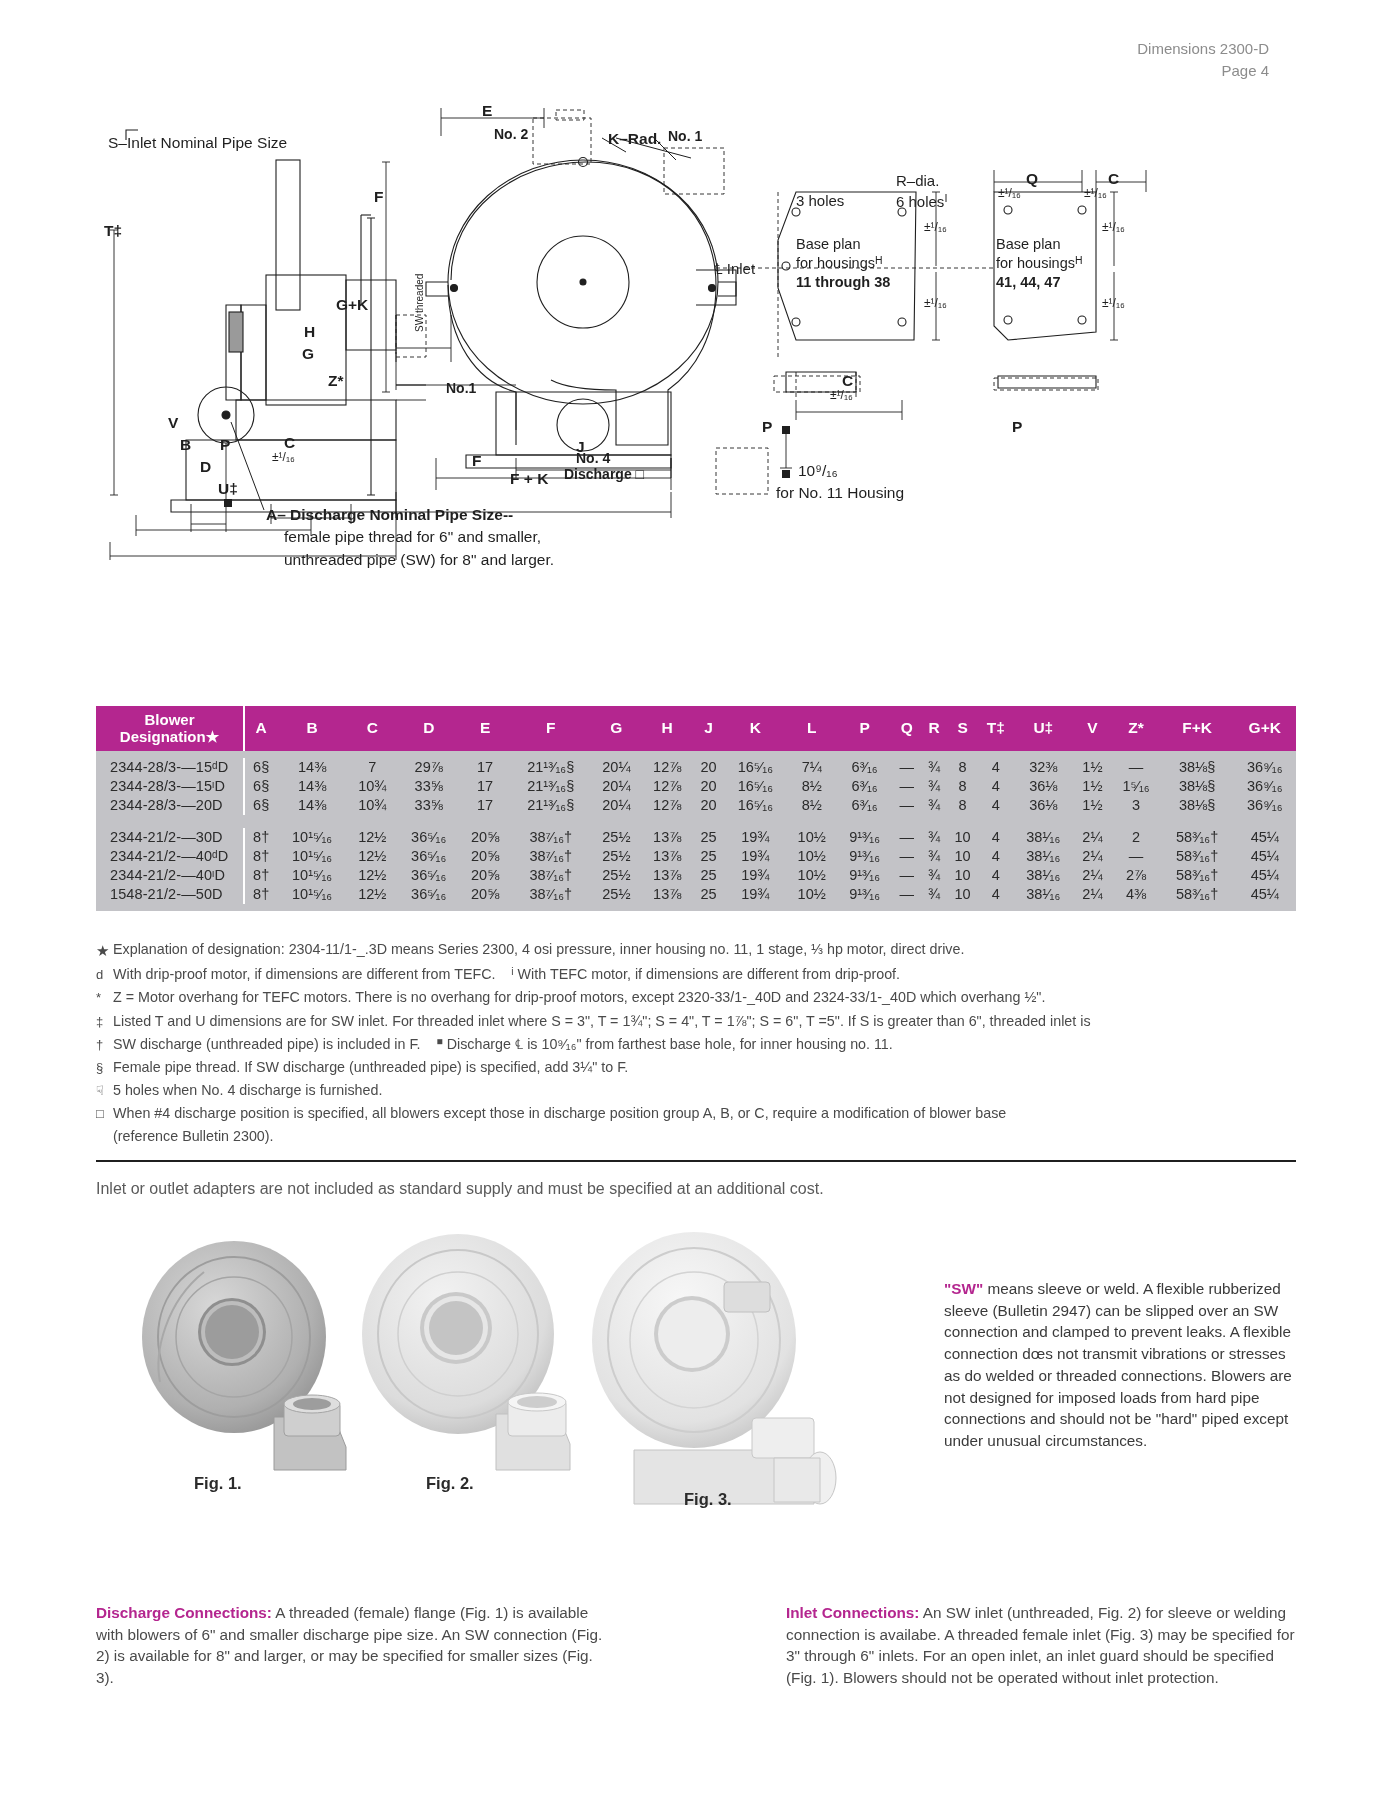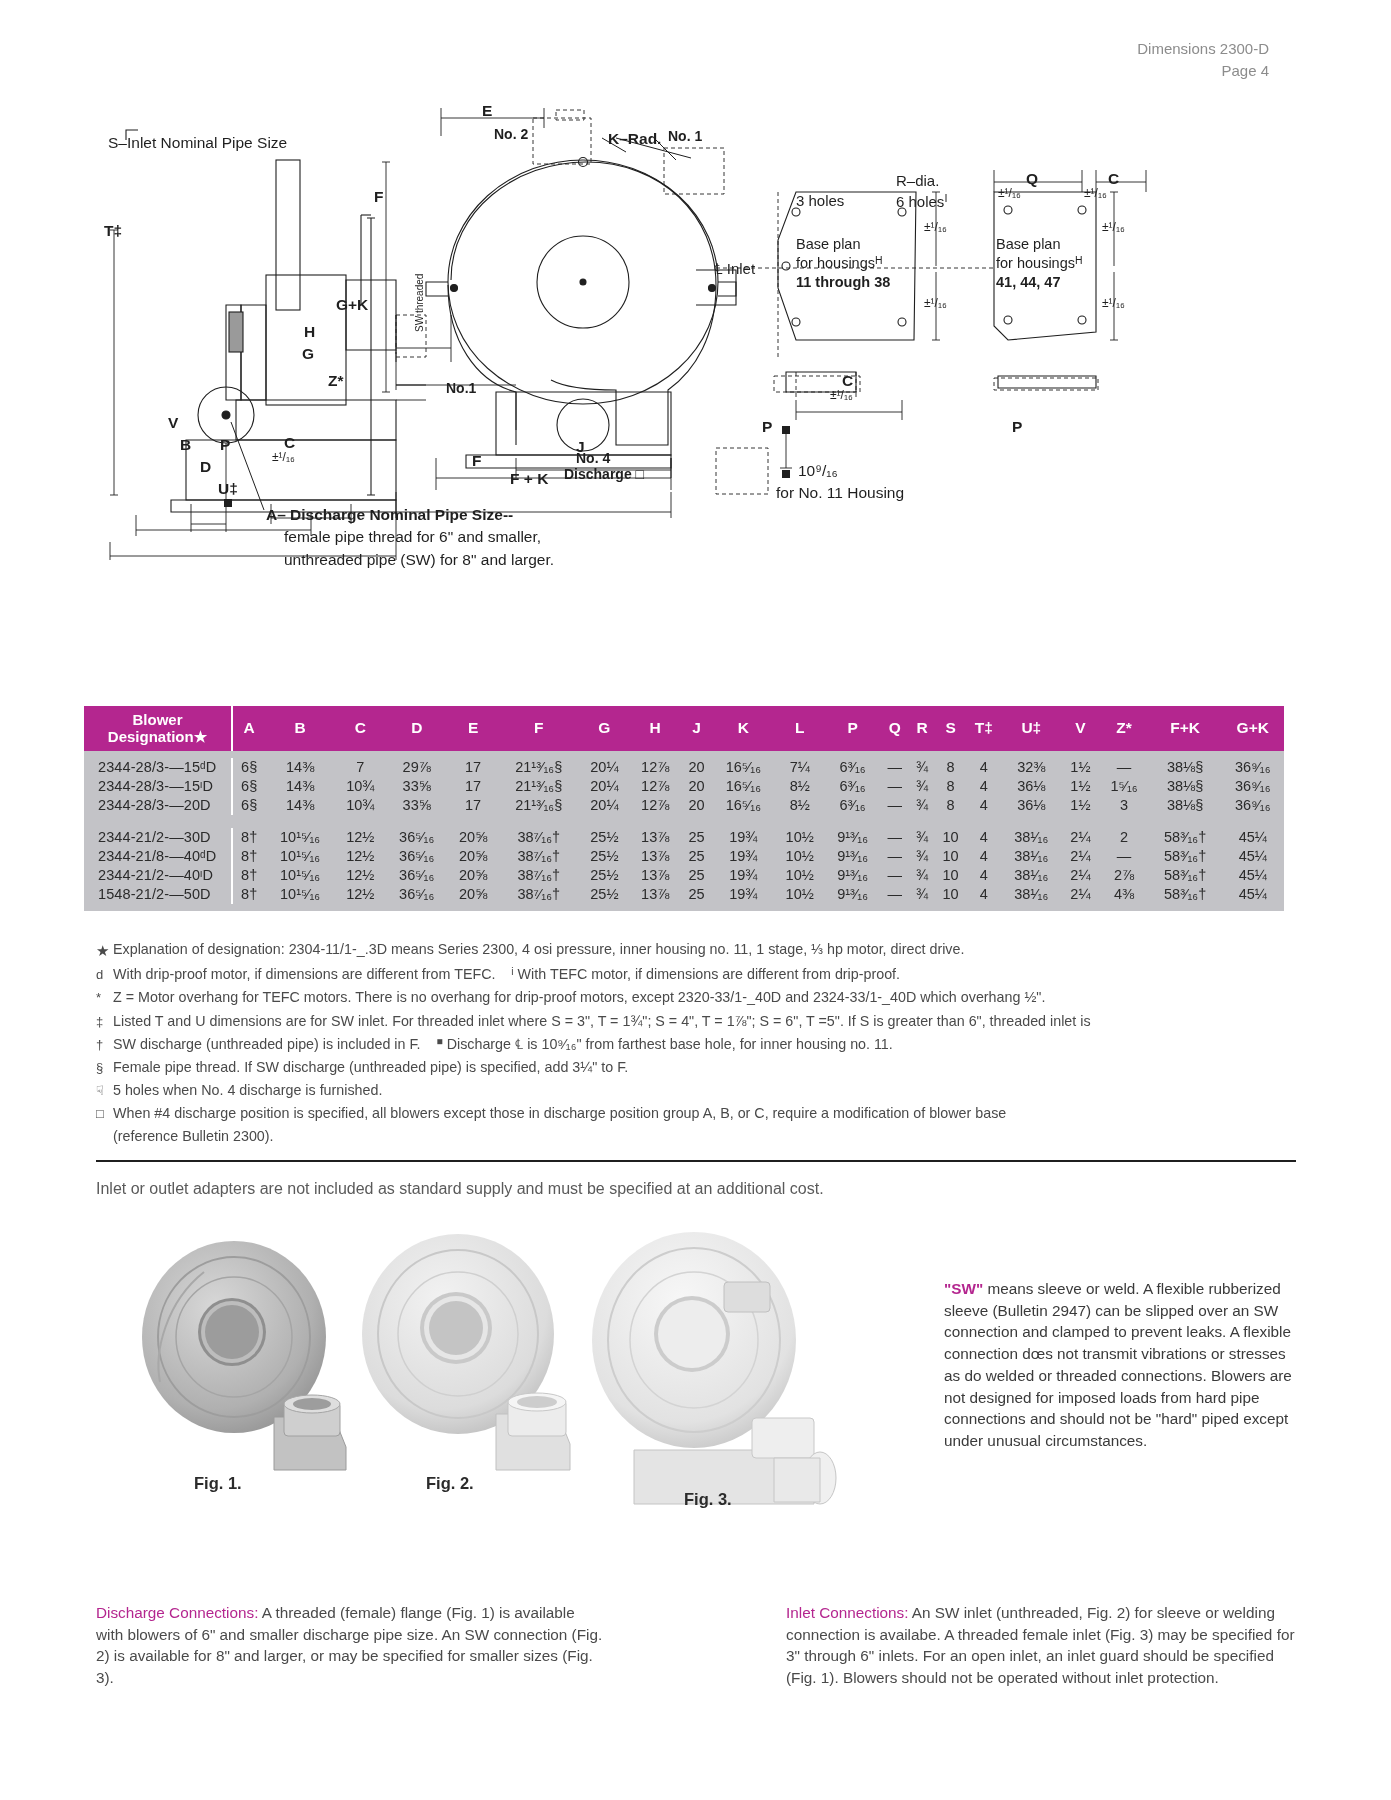--- a/index.html
+++ b/index.html
@@ -26,21 +26,21 @@
   }
   .drawing svg { display: block; }
 
   
   .dims-note {
     position: absolute; top: 572px; left: 0; width: 1391px;
     text-align: center; font-size: 16.5px; color: #3a3a3a; line-height: 1.5;
   }
 
   
-  .table-wrap { position: absolute; top: 706px; left: 84px; width: 1220px; }
+  .table-wrap { position: absolute; top: 706px; left: 96px; width: 1220px; }
   table.dims { border-collapse: collapse; width: 1200px; font-size: 14.5px; }
   table.dims thead th {
     background: #b4268f; color: #ffffff; font-weight: bold;
     padding: 6px 2px; text-align: center; font-size: 15.5px; line-height: 1.15;
   }
   table.dims thead th.desig {
     width: 148px; border-right: 2px solid #ffffff; font-size: 15px; padding: 5px 4px;
   }
   table.dims tbody td {
     background: #c3c3c7; color: #2b2b2b; padding: 1.5px 2px;
@@ -91,21 +91,21 @@
     position: absolute; top: 1278px; left: 944px; width: 352px;
     font-size: 15.3px; color: #3a3a3a; line-height: 1.42;
   }
   .sw-para b { color: #b4268f; }
 
   
   .bottom-cols { position: absolute; top: 1602px; left: 96px; width: 1200px; }
   .bcol { position: absolute; width: 510px; font-size: 15.3px; line-height: 1.42; color: #4a4a4a; }
   .bcol.left { left: 0; }
   .bcol.right { left: 690px; }
-  .bcol .lead { color: #b4268f; font-weight: normal; margin-top: 28px; }
+  .bcol .lead { color: #b4268f; font-weight: bold; margin-top: 28px; }
 </style>
 </head>
 <body>
 
 <div class="page">
 
   <div class="doc-header">
     <div>Dimensions 2300-D</div>
     <div>Page 4</div>
   </div>
@@ -446,21 +446,21 @@
             <td>¾</td>
             <td>10</td>
             <td>4</td>
             <td>38¹⁄₁₆</td>
             <td>2¼</td>
             <td>2</td>
             <td>58³⁄₁₆†</td>
             <td>45¼</td>
           </tr>
           <tr>
-            <td class="desig">2344-21/8-—40ᵈD</td>
+            <td class="desig">2344-21/2-—40ᵈD</td>
             <td>8†</td>
             <td>10¹⁵⁄₁₆</td>
             <td>12½</td>
             <td>36⁵⁄₁₆</td>
             <td>20⅝</td>
             <td>38⁷⁄₁₆†</td>
             <td>25½</td>
             <td>13⅞</td>
             <td>25</td>
             <td>19¾</td>

